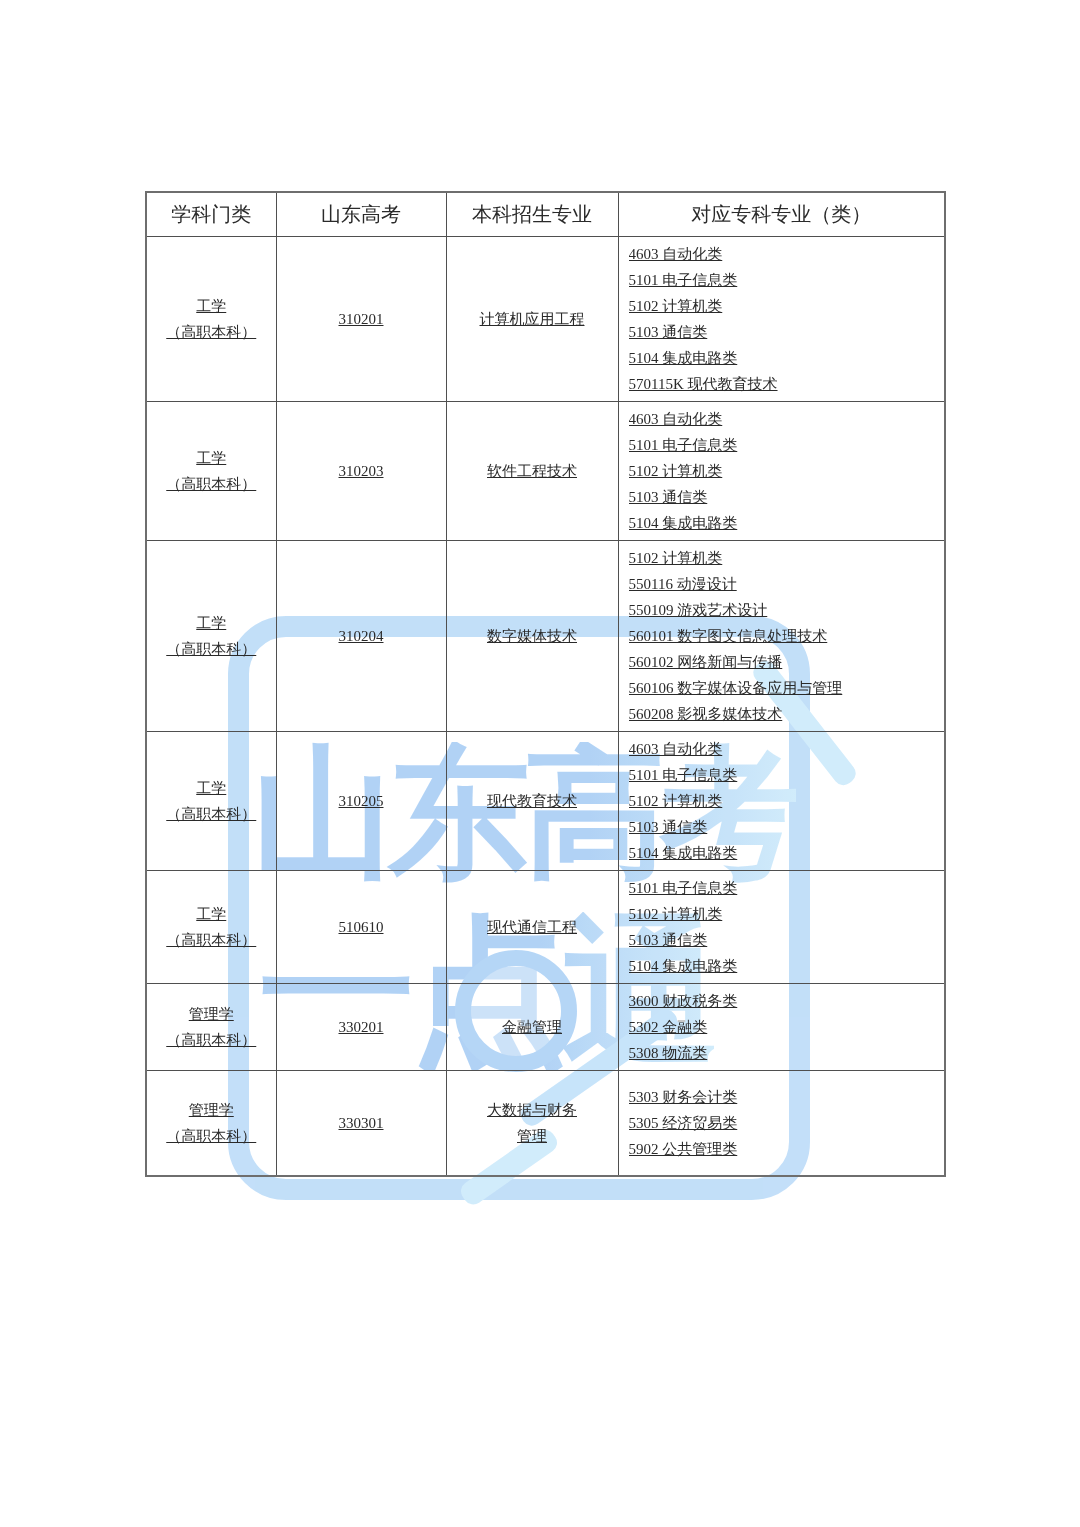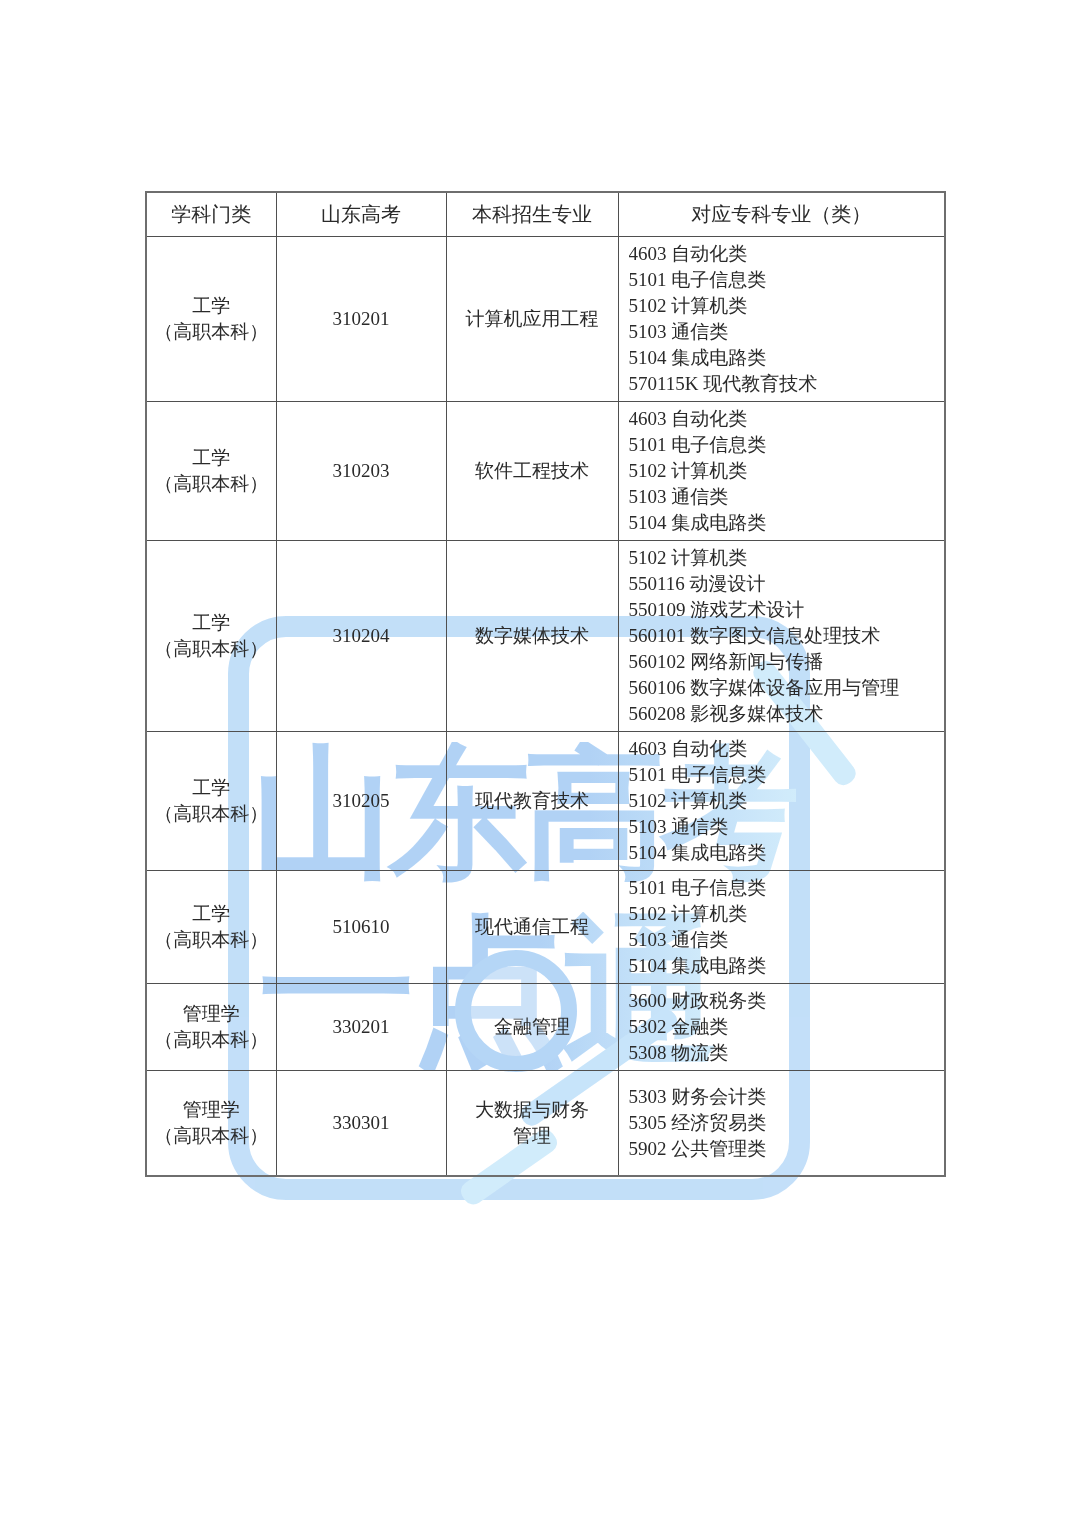--- a/index.html
+++ b/index.html
@@ -66,24 +66,25 @@
   .tbl th {
     height: 43px;
     font-family: "Liberation Sans", "DejaVu Sans", sans-serif;
     font-weight: normal;
     font-size: 20px;
     text-align: center;
     vertical-align: middle;
     padding: 0;
   }
   .tbl td {
-    font-size: 19px;
+    font-size: 15px;
     line-height: 26px;
     vertical-align: middle;
     padding: 4px 0;
+    text-decoration: underline;
   }
   .tbl td.center { text-align: center; white-space: pre-line; }
   .tbl td.spec { text-align: left; padding: 4px 10px; }
   .tbl tr:last-child td.spec { padding-top: 13px; padding-bottom: 13px; }
   .tbl td.spec div { white-space: nowrap; overflow: hidden; }
 </style>
 </head>
 <body>
 
 <div class="page">

